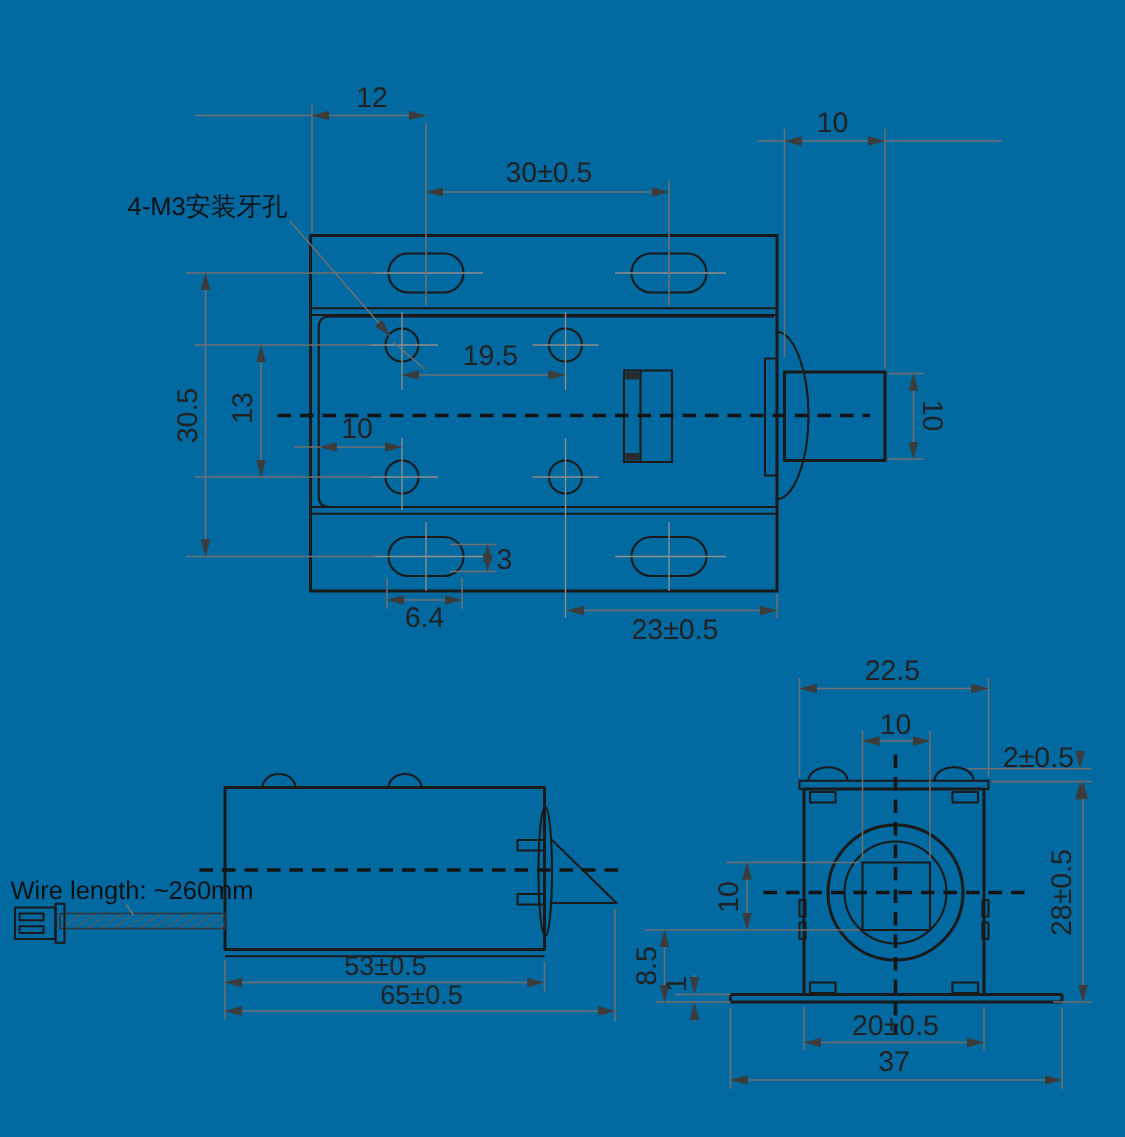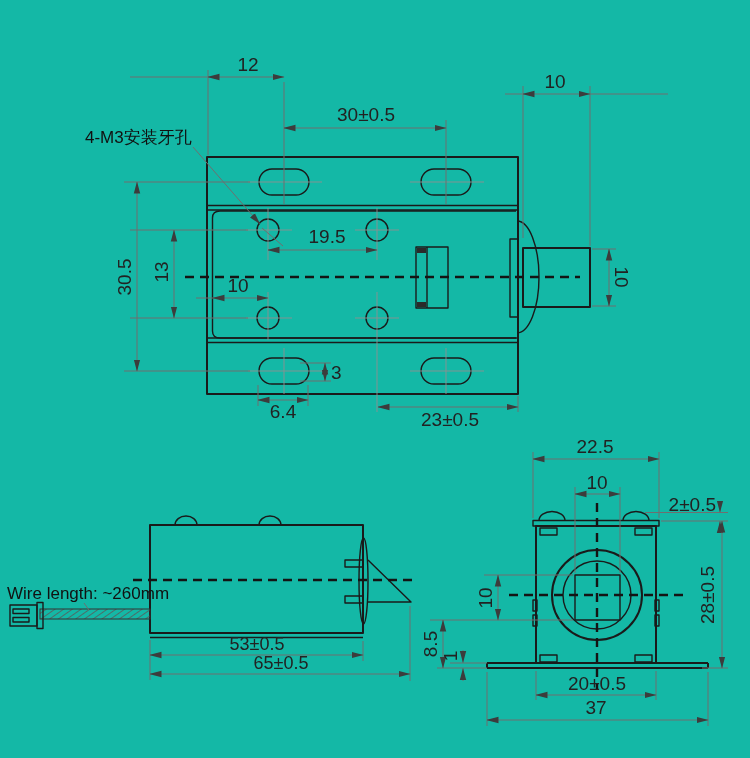--- a/index.html
+++ b/index.html
@@ -1,16 +1,16 @@
 <!DOCTYPE html>
 <html><head>
 <meta charset="utf-8">
 <style>
   html,body{margin:0;padding:0;background:#ffffff;}
-  .page{position:relative;width:750px;height:758px;background:#14b8a6;overflow:hidden;}
+  .page{position:relative;width:750px;height:758px;background:#0369a1;overflow:hidden;}
   svg{display:block;}
   .obj{stroke:#1a1a1a;stroke-width:2;fill:none;stroke-linejoin:round;}
   .obj2{stroke:#1a1a1a;stroke-width:1.4;fill:none;stroke-linejoin:round;}
   .dim{stroke:#6f6f6f;stroke-width:1;fill:none;}
   .cross{stroke:#8f8f8f;stroke-width:0.9;fill:none;}
   .cl{stroke:#141414;stroke-width:2.4;fill:none;stroke-dasharray:9 6;}
   .dimtext{font-family:"Liberation Sans","DejaVu Sans",sans-serif;font-size:19px;fill:#222;}
   .dimtext-sm{font-family:"Liberation Sans","DejaVu Sans",sans-serif;font-size:18px;fill:#222;}
   .note{font-family:"Liberation Sans","DejaVu Sans",sans-serif;font-size:17px;fill:#111;}
 </style>

